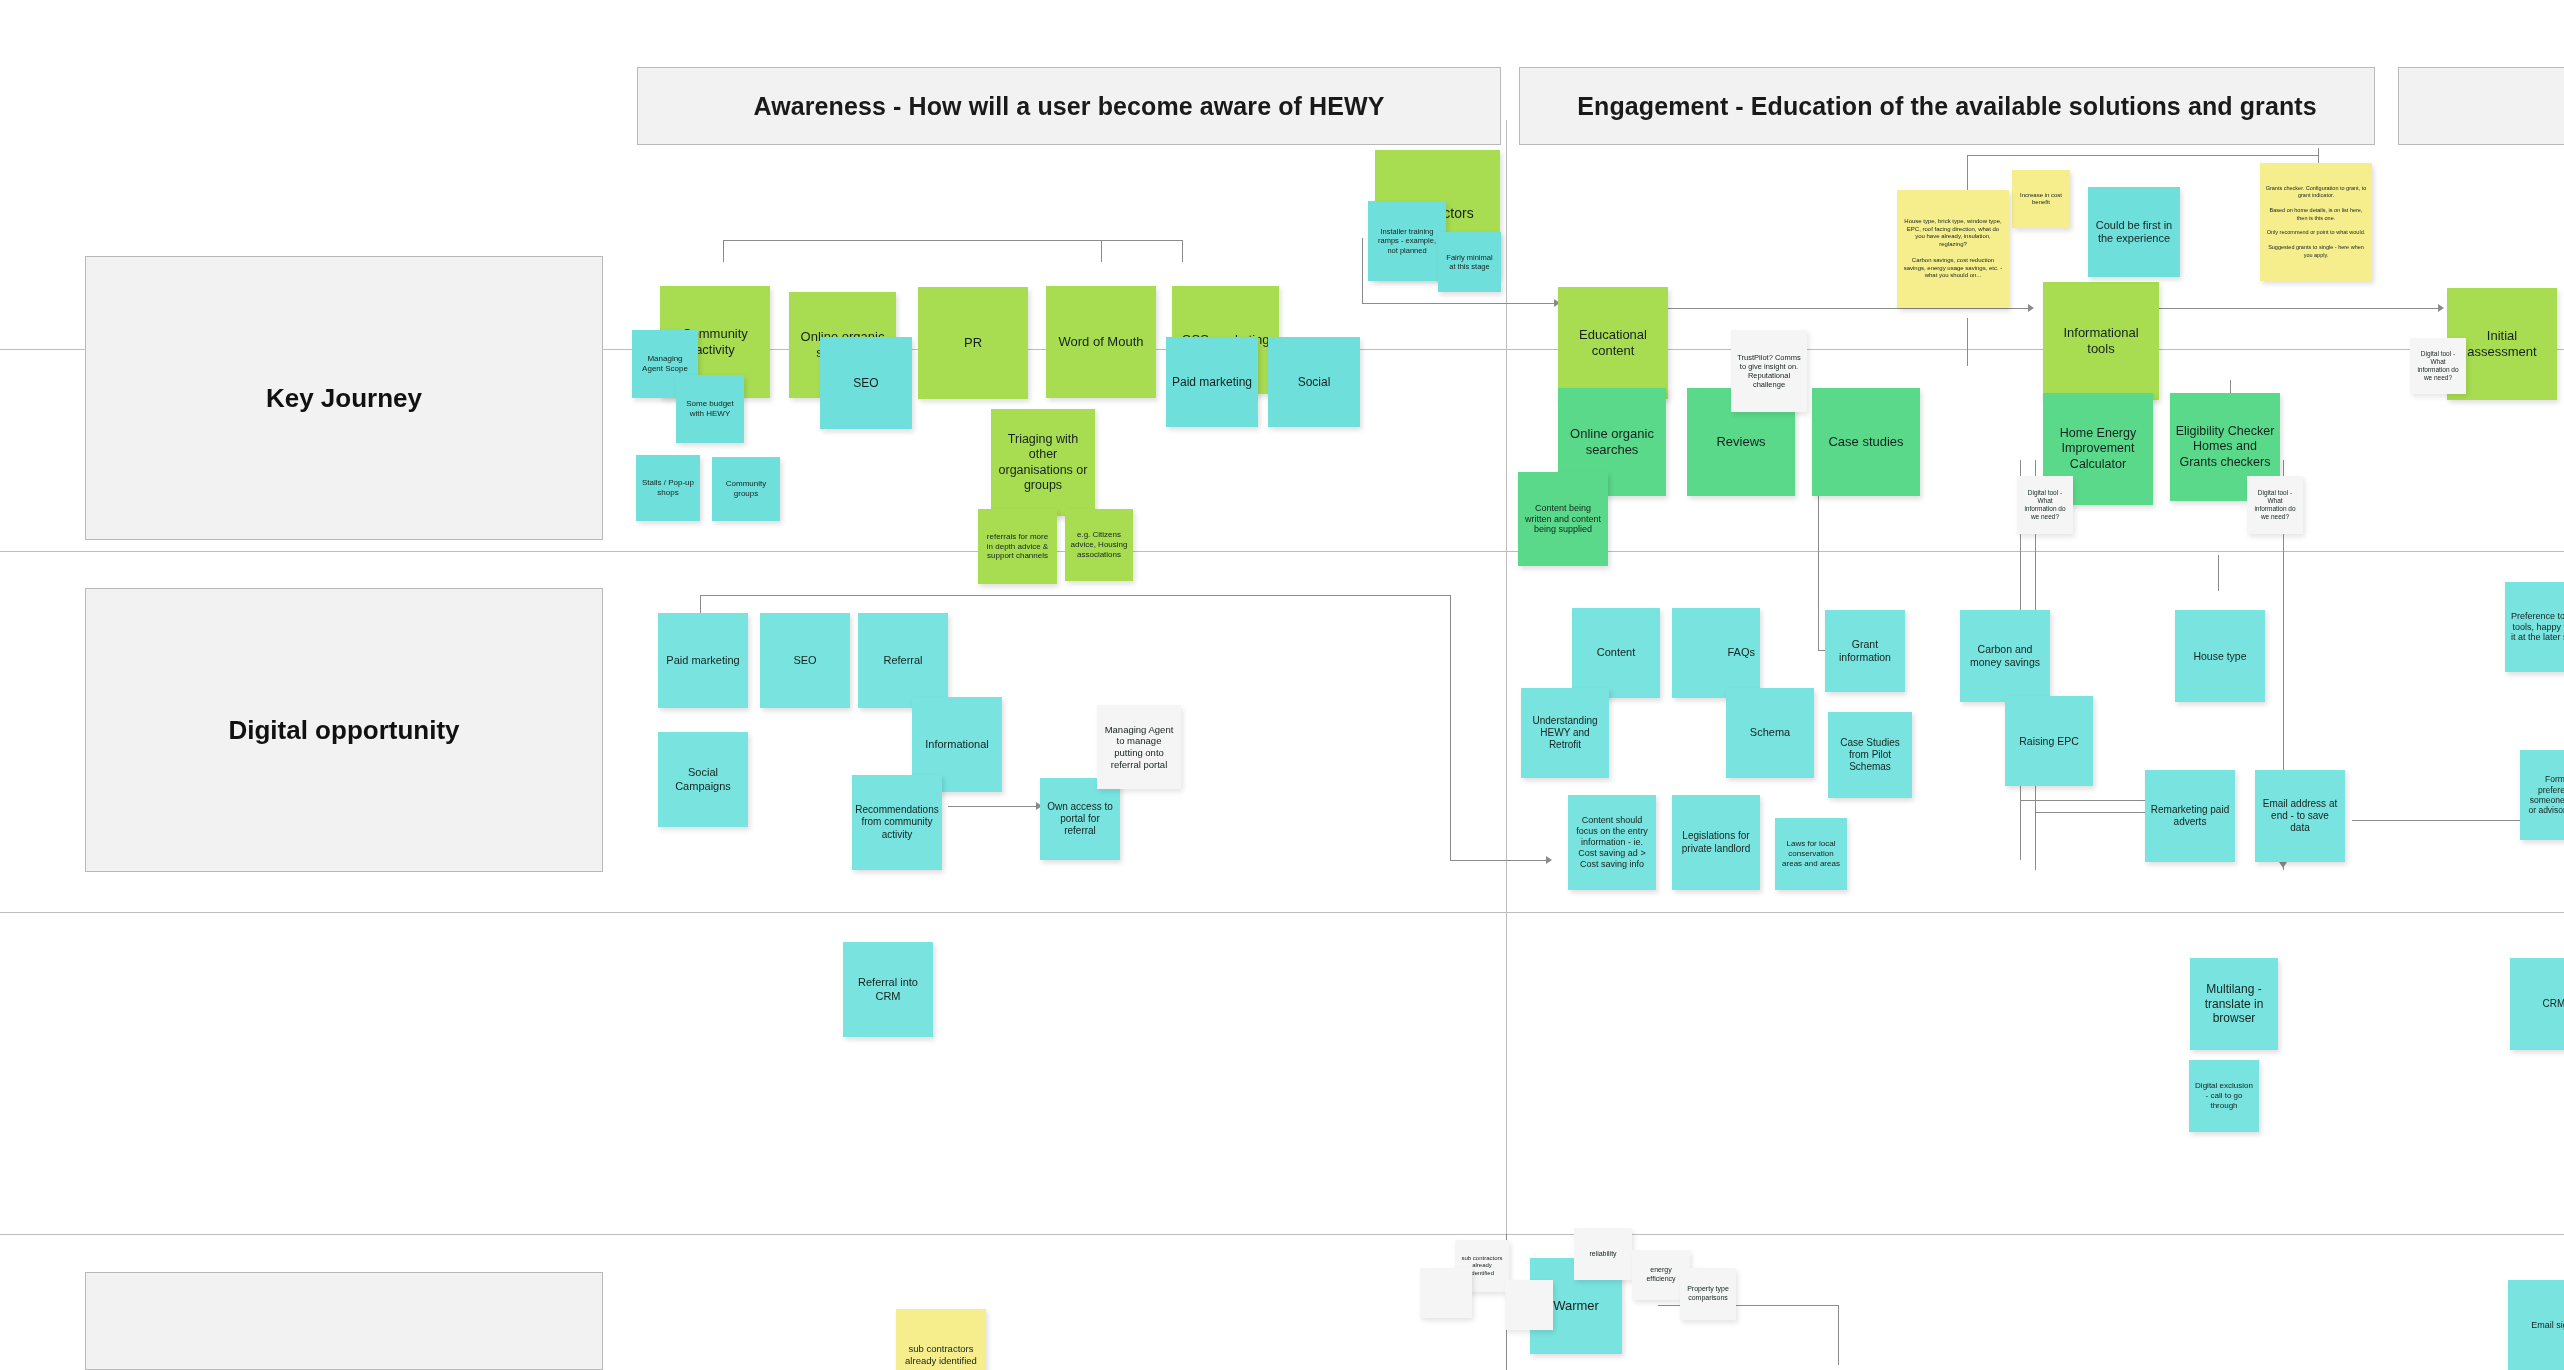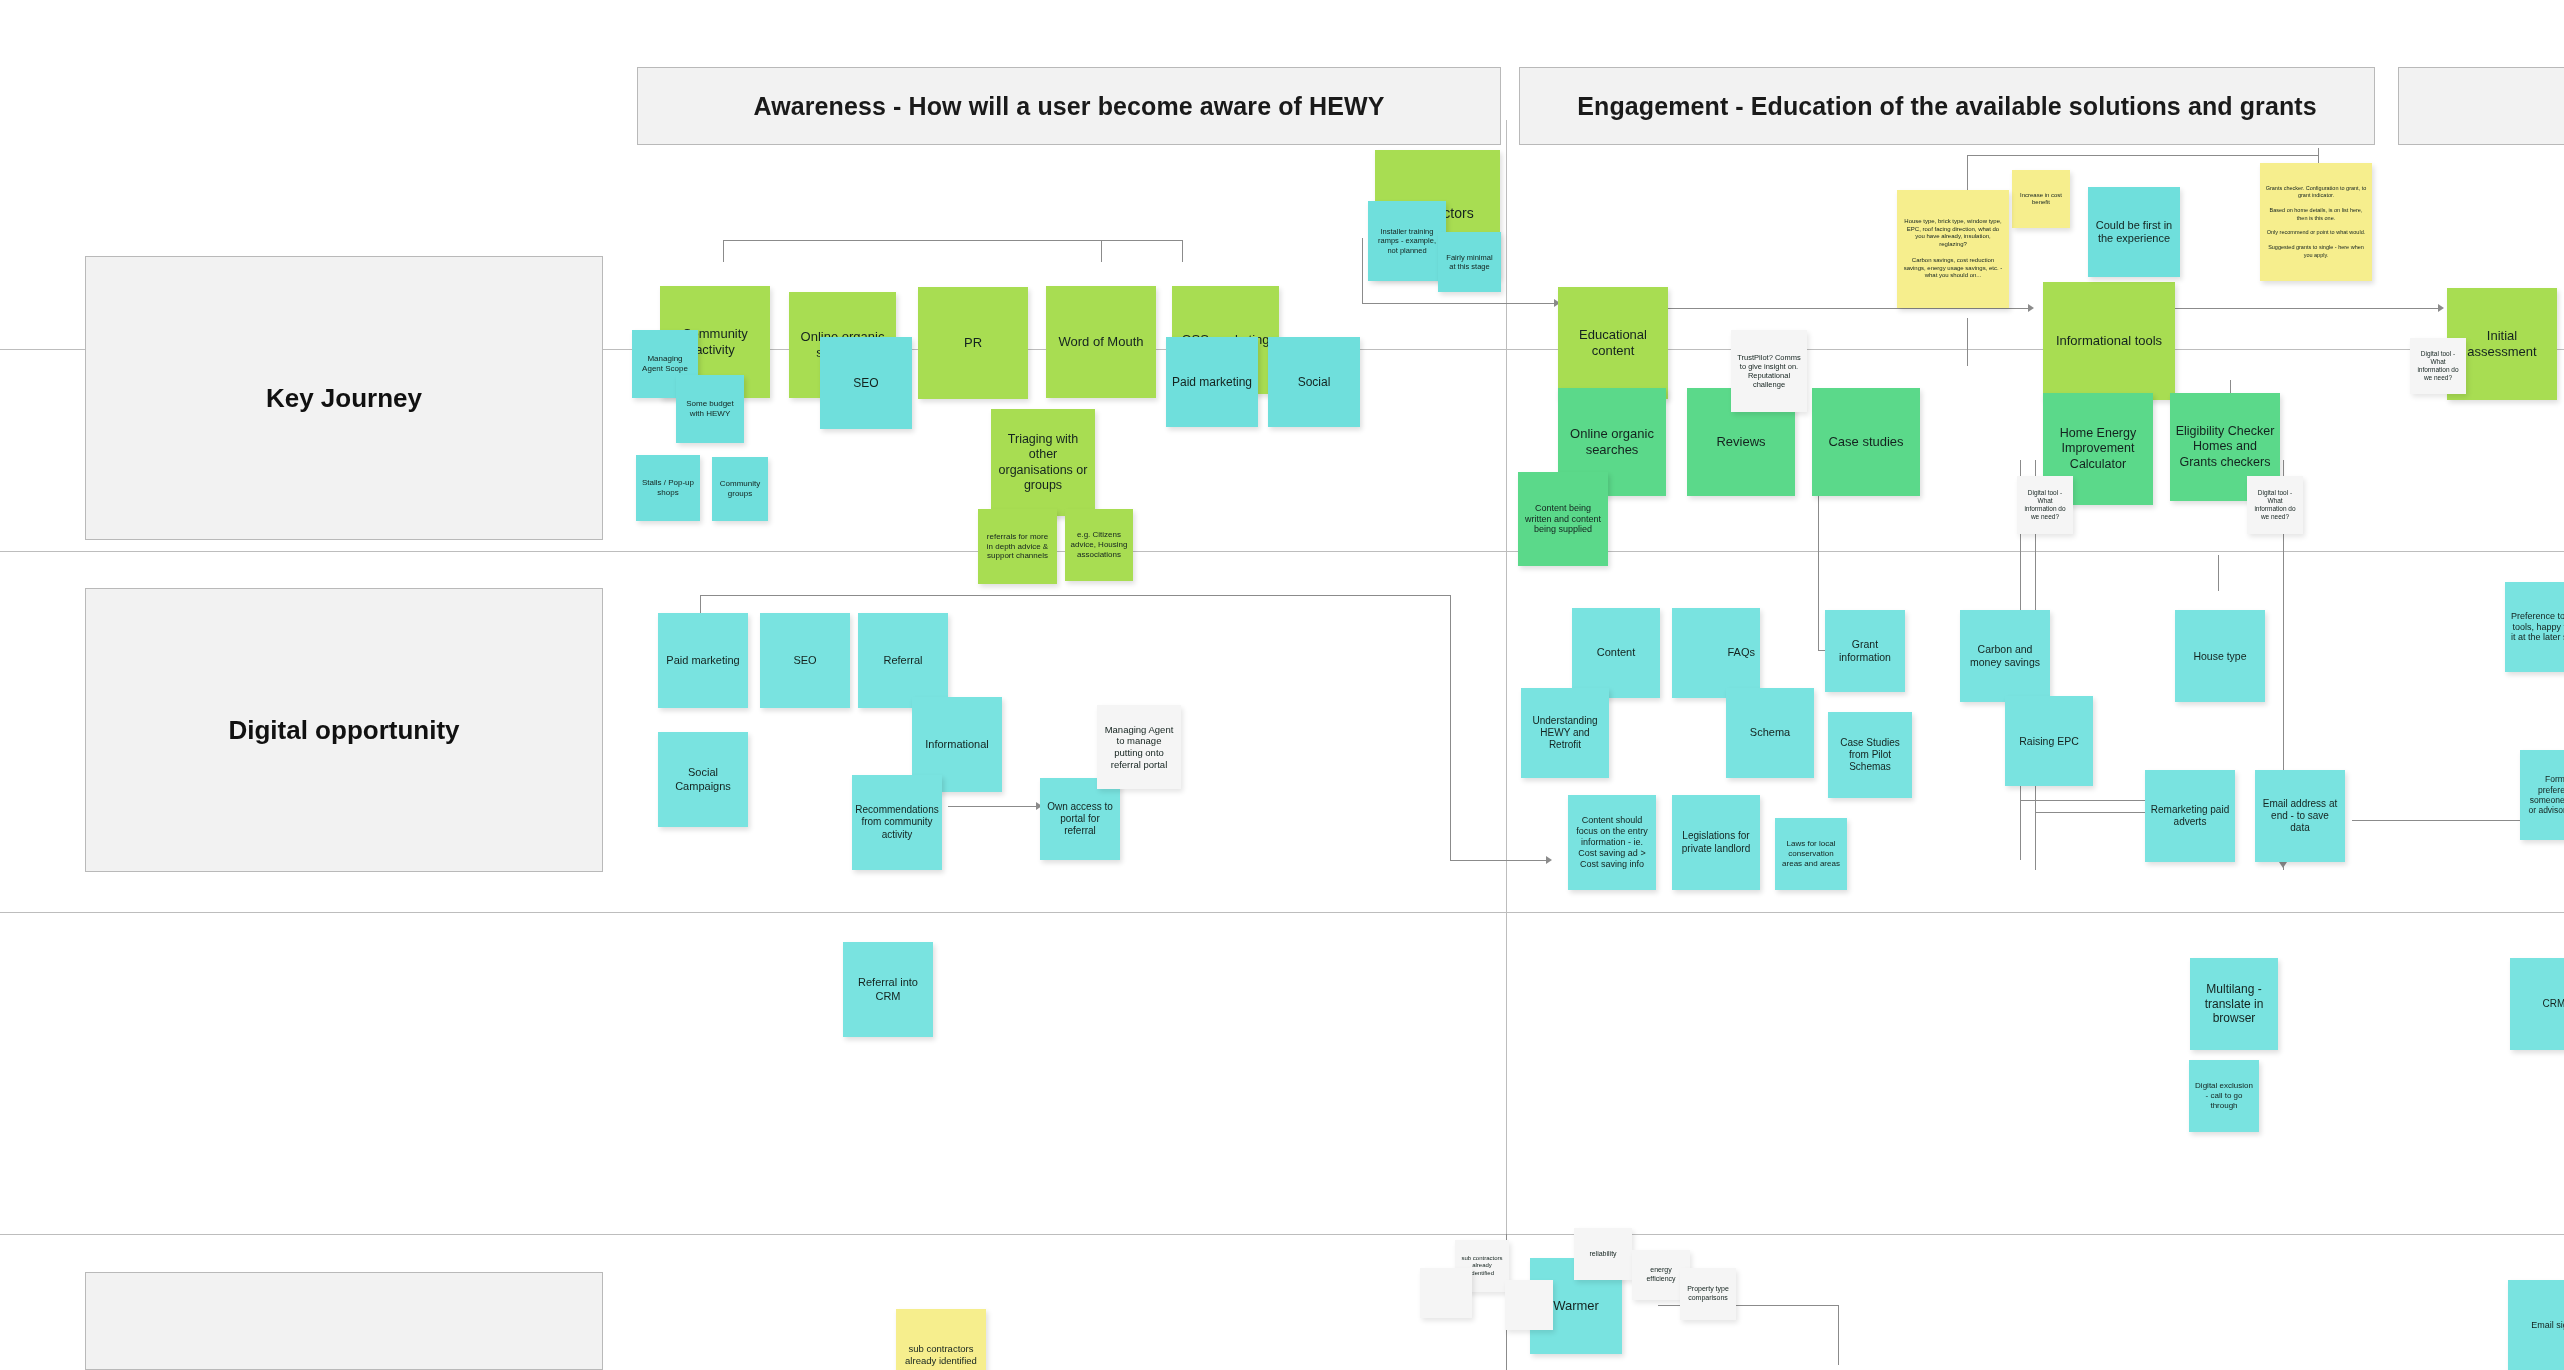--- a/index.html
+++ b/index.html
@@ -223,21 +223,21 @@
 
   <div class="note n-teal" style="left:632px; top:330px; width:66px; height:68px; font-size:8px;">
     <span>Managing Agent Scope</span>
   </div>
   <div class="note n-teal" style="left:676px; top:375px; width:68px; height:68px; font-size:8px;">
     <span>Some budget with HEWY</span>
   </div>
   <div class="note n-teal" style="left:636px; top:455px; width:64px; height:66px; font-size:8px;">
     <span>Stalls / Pop-up shops</span>
   </div>
-  <div class="note n-teal" style="left:712px; top:457px; width:56px; height:64px; font-size:8px;">
+  <div class="note n-teal" style="left:712px; top:457px; width:68px; height:64px; font-size:8px;">
     <span>Community groups</span>
   </div>
 
   <div class="note n-green" style="left:991px; top:377px; width:104px; height:107px; font-size:12.5px;">
     <span>Triaging with other organisations or groups</span>
   </div>
   <div class="note n-green" style="left:978px; top:477px; width:79px; height:75px; font-size:8px;">
     <span>referrals for more in depth advice &amp; support channels</span>
   </div>
   <div class="note n-green" style="left:1065px; top:477px; width:68px; height:72px; font-size:8px;">
@@ -256,21 +256,21 @@
   <div class="note n-green2" style="left:1687px; top:388px; width:108px; height:108px; font-size:13px;">
     <span>Reviews</span>
   </div>
   <div class="note n-green2" style="left:1812px; top:388px; width:108px; height:108px; font-size:13px;">
     <span>Case studies</span>
   </div>
   <div class="note n-white" style="left:1731px; top:330px; width:76px; height:82px; font-size:7.5px;">
     <span>TrustPilot? Comms to give insight on. Reputational challenge</span>
   </div>
 
-  <div class="note n-green" style="left:2043px; top:250px; width:132px; height:118px; font-size:13px;text-align:right;">
+  <div class="note n-green" style="left:2043px; top:250px; width:116px; height:118px; font-size:13px;">
     <span>Informational tools</span>
   </div>
   <div class="note n-teal" style="left:2088px; top:187px; width:92px; height:90px; font-size:11px;">
     <span>Could be first in the experience</span>
   </div>
   <div class="note n-yellow" style="left:2012px; top:170px; width:58px; height:58px; font-size:6px;">
     <span>Increase in cost benefit</span>
   </div>
   <div class="note n-yellow" style="left:1897px; top:190px; width:112px; height:118px; font-size:6px; white-space:pre-line; line-height:1.3;">
     <span>House type, brick type, window type, EPC, roof facing direction, what do you have already, insulation, reglazing?

